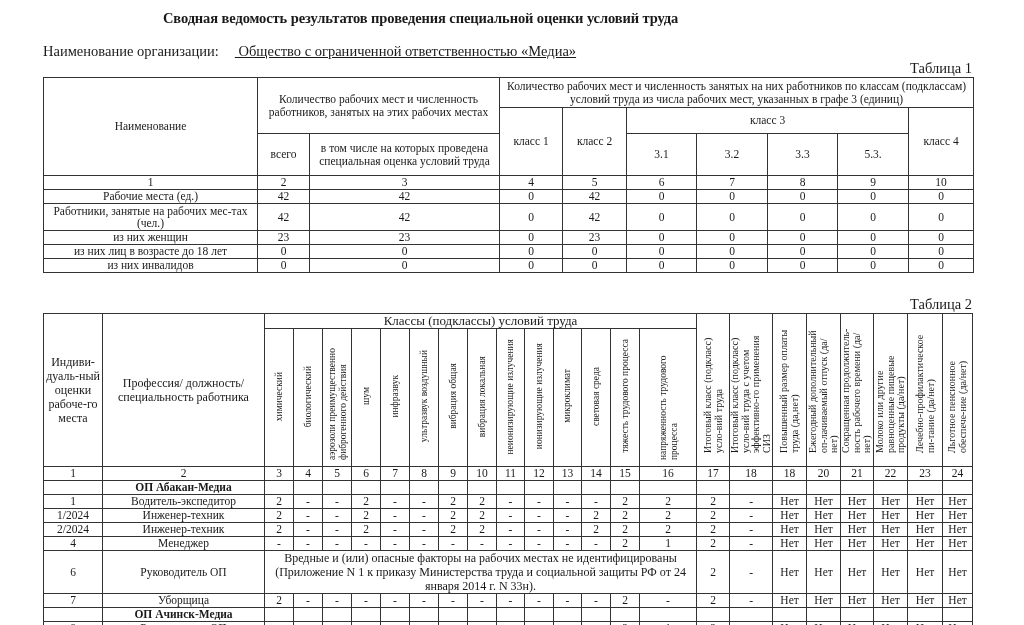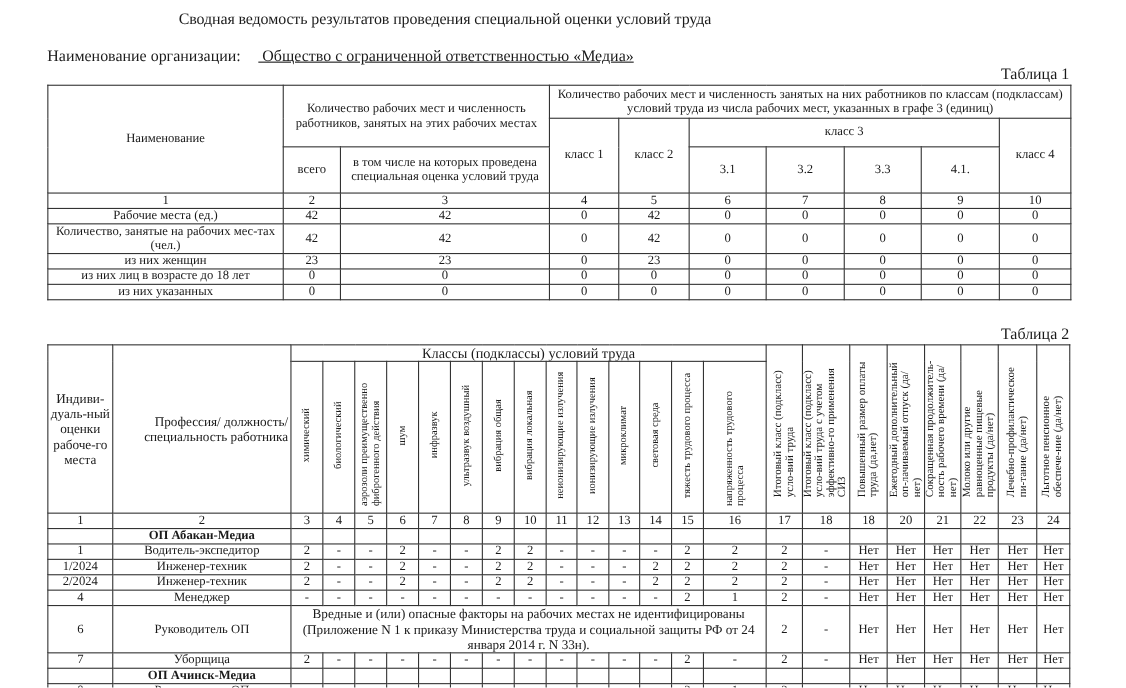--- a/index.html
+++ b/index.html
@@ -1,22 +1,22 @@
 <!DOCTYPE html>
 <html><head>
 <meta charset="utf-8">
 <style>
   html, body { margin: 0; padding: 0; background: #ffffff; }
   body {
     width: 1024px; height: 625px; overflow: hidden; position: relative;
     font-family: "Liberation Serif", "DejaVu Serif", serif; color: #1a1a1a;
   }
   .title {
-    position: absolute; top: 10px; left: 0; width: 809px; text-align: center;
-    font-size: 14.5px; font-weight: normal; letter-spacing: -0.1px;
+    position: absolute; top: 10px; left: 16px; width: 809px; text-align: center;
+    font-size: 14.5px; font-weight: bold; letter-spacing: -0.1px;
   }
   .org {
     position: absolute; top: 43px; left: 43px; font-size: 14.5px;
   }
   .org .val { text-decoration: underline; margin-left: 16px; }
   .tcap {
     position: absolute; font-size: 14.5px; right: 52px;
   }
   table {
     position: absolute; border-collapse: collapse; table-layout: fixed;
@@ -76,21 +76,21 @@
     <th rowspan="2">класс 2</th>
     <th colspan="4">класс 3</th>
     <th rowspan="2">класс 4</th>
   </tr>
   <tr style="height:42px">
     <th>всего</th>
     <th>в том числе на которых проведена специальная оценка условий труда</th>
     <th>3.1</th>
     <th>3.2</th>
     <th>3.3</th>
-    <th>4.1.</th>
+    <th>5.3.</th>
   </tr>
   <tr class="data">
     <td>1</td>
     <td>2</td>
     <td>3</td>
     <td>4</td>
     <td>5</td>
     <td>6</td>
     <td>7</td>
     <td>8</td>
@@ -103,21 +103,21 @@
     <td>42</td>
     <td>0</td>
     <td>42</td>
     <td>0</td>
     <td>0</td>
     <td>0</td>
     <td>0</td>
     <td>0</td>
   </tr>
   <tr class="data2">
-    <td class="left">Количество, занятые на рабочих мес-тах (чел.)</td>
+    <td class="left">Работники, занятые на рабочих мес-тах (чел.)</td>
     <td>42</td>
     <td>42</td>
     <td>0</td>
     <td>42</td>
     <td>0</td>
     <td>0</td>
     <td>0</td>
     <td>0</td>
     <td>0</td>
   </tr>
@@ -139,21 +139,21 @@
     <td>0</td>
     <td>0</td>
     <td>0</td>
     <td>0</td>
     <td>0</td>
     <td>0</td>
     <td>0</td>
     <td>0</td>
   </tr>
   <tr class="data">
-    <td class="left">из них указанных</td>
+    <td class="left">из них инвалидов</td>
     <td>0</td>
     <td>0</td>
     <td>0</td>
     <td>0</td>
     <td>0</td>
     <td>0</td>
     <td>0</td>
     <td>0</td>
     <td>0</td>
   </tr>
@@ -185,21 +185,21 @@
     <col style="width:34px">
       <col style="width:34px">
       <col style="width:33px">
       <col style="width:34px">
       <col style="width:35px">
       <col style="width:30px">
   </colgroup>
   <tbody>
       <tr style="height:15px">
     <th rowspan="2" style="font-size:12px;line-height:14px;">Индиви-дуаль-ный оценки рабоче-го места</th>
-    <th rowspan="2" style="font-size:12px;line-height:14px;text-align:right;">Профессия/ должность/ специальность работника</th>
+    <th rowspan="2" style="font-size:12px;line-height:14px;">Профессия/ должность/ специальность работника</th>
     <th colspan="14" style="font-size:13px;text-align:center;">Классы (подклассы) условий труда</th>
     <th rowspan="2" class="vert"><span class="vtext big">Итоговый класс (подкласс) усло-вий труда</span></th>
     <th rowspan="2" class="vert"><span class="vtext big">Итоговый класс (подкласс) усло-вий труда с учетом эффективно-го применения СИЗ</span></th>
     <th rowspan="2" class="vert"><span class="vtext big">Повышенный размер оплаты труда (да,нет)</span></th>
     <th rowspan="2" class="vert"><span class="vtext big">Ежегодный дополнительный оп-лачиваемый отпуск (да/нет)</span></th>
     <th rowspan="2" class="vert"><span class="vtext big">Сокращенная продолжитель-ность рабочего времени (да/нет)</span></th>
     <th rowspan="2" class="vert"><span class="vtext big">Молоко или другие равноценные пищевые продукты (да/нет)</span></th>
     <th rowspan="2" class="vert"><span class="vtext big">Лечебно-профилактическое пи-тание (да/нет)</span></th>
     <th rowspan="2" class="vert"><span class="vtext big">Льготное пенсионное обеспече-ние (да/нет)</span></th>
   </tr>

